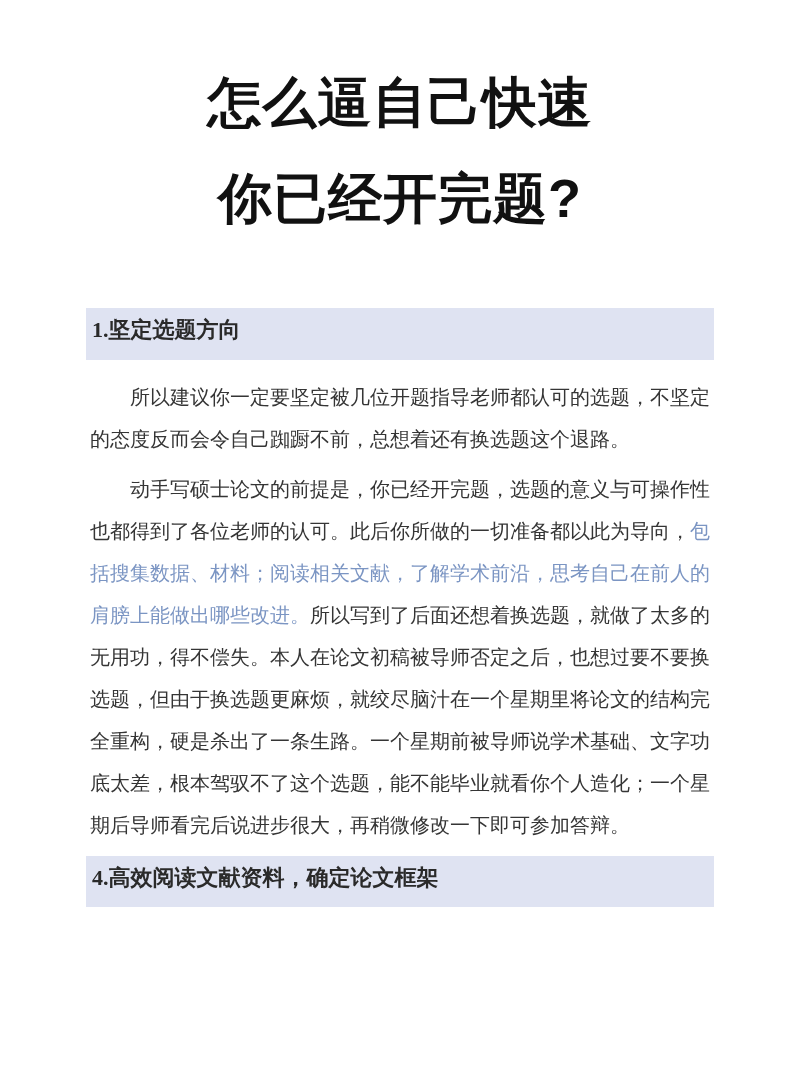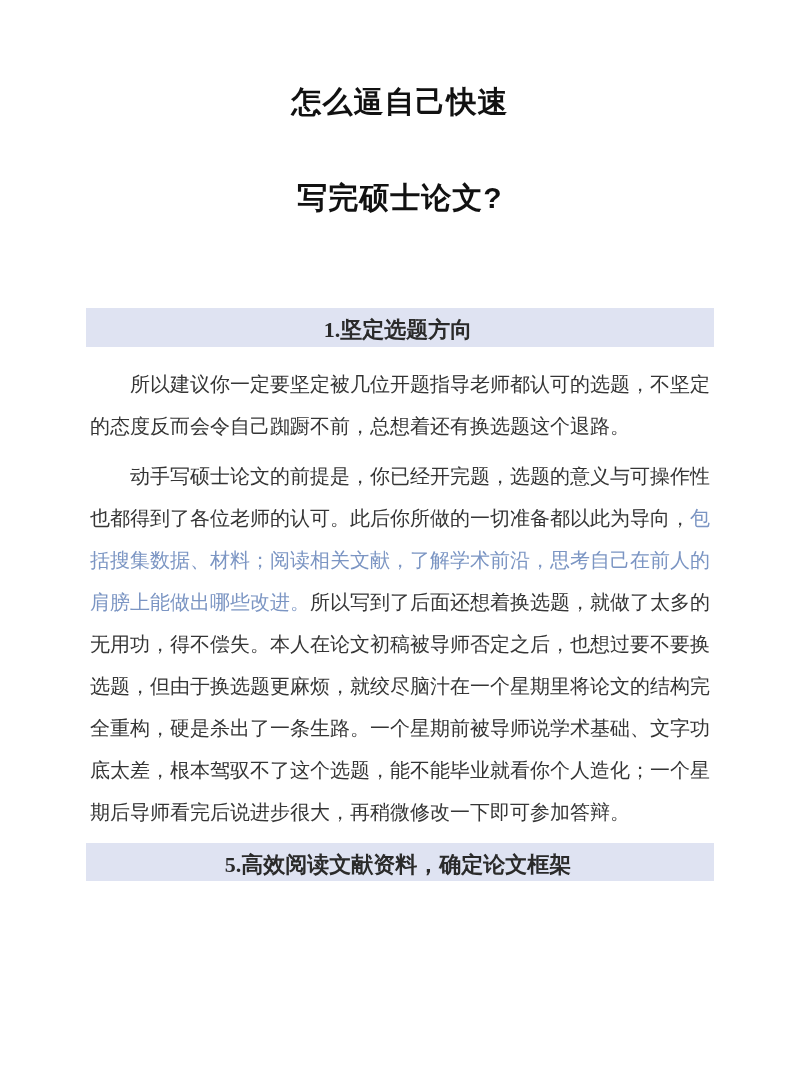--- a/index.html
+++ b/index.html
@@ -13,21 +13,21 @@
     height: 1066px;
     margin: 0 auto;
     background: var(--page-bg, #ffffff);
     overflow: hidden;
   }
   .title-block {
     padding-top: 54px;
     text-align: center;
     font-family: "Liberation Sans", "DejaVu Sans", sans-serif;
     font-weight: 900;
-    font-size: 30px;
+    font-size: 54px;
     line-height: 96px;
     color: var(--title-text, #111111);
     letter-spacing: 1px;
   }
   .content {
     margin: 62px 90px 0 90px;
     font-family: "Liberation Serif", "DejaVu Serif", serif;
     font-size: 20px;
     line-height: 2.1;
     color: var(--body-text, #353535);
@@ -40,42 +40,42 @@
   .hl {
     color: var(--highlight-text, #7b95c3);
   }
   .section-heading {
     background: var(--heading-bg, #dfe3f2);
     color: var(--heading-text, #2a2a2a);
     font-family: "Liberation Serif", "DejaVu Serif", serif;
     font-size: 22px;
     font-weight: 700;
     line-height: 1.3;
-    padding: 8px 10px 2px 6px;
+    padding: 8px 10px 15px 6px;
     margin: 10px -4px 16px -4px;
-    text-align: center;
+    text-align: left;
     text-indent: 0;
   }
 </style>
 </head>
 <body>
 
 <div class="page">
 
   <header class="title-block">
     <div class="title-line">怎么逼自己快速</div>
-    <div class="title-line">写完硕士论文?</div>
+    <div class="title-line">你已经开完题?</div>
   </header>
 
   <main class="content">
 
 
     <h2 class="section-heading">1.坚定选题方向</h2>
 
     <p class="para">所以建议你一定要坚定被几位开题指导老师都认可的选题，不坚定的态度反而会令自己踟蹰不前，总想着还有换选题这个退路。</p>
 
     <p class="para"><span>动手写硕士论文的前提是，你已经开完题，选题的意义与可操作性也都得到了各位老师的认可。此后你所做的一切准备都以此为导向，</span><span class="hl">包括搜集数据、材料；阅读相关文献，了解学术前沿，思考自己在前人的肩膀上能做出哪些改进。</span><span>所以写到了后面还想着换选题，就做了太多的无用功，得不偿失。本人在论文初稿被导师否定之后，也想过要不要换选题，但由于换选题更麻烦，就绞尽脑汁在一个星期里将论文的结构完全重构，硬是杀出了一条生路。一个星期前被导师说学术基础、文字功底太差，根本驾驭不了这个选题，能不能毕业就看你个人造化；一个星期后导师看完后说进步很大，再稍微修改一下即可参加答辩。</span></p>
 
-    <h2 class="section-heading">5.高效阅读文献资料，确定论文框架</h2>
+    <h2 class="section-heading">4.高效阅读文献资料，确定论文框架</h2>
 
   </main>
 
 </div>
 
 </body></html>

